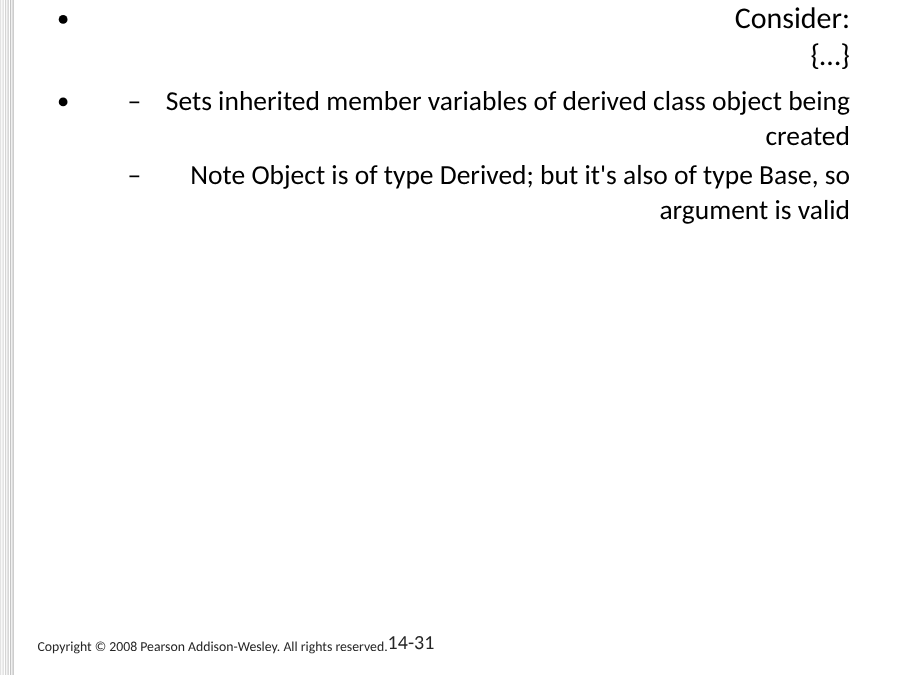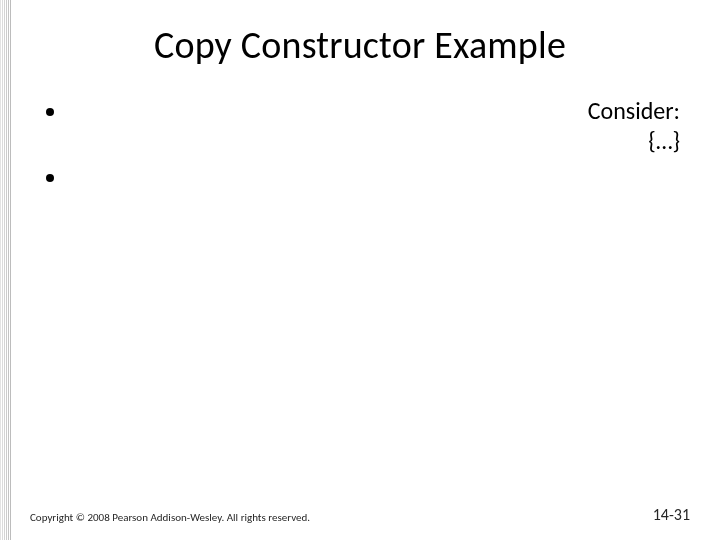--- a/index.html
+++ b/index.html
@@ -82,52 +82,55 @@
     top: 0;
   }
   .footer {
     position: absolute;
     bottom: 16px;
     left: 30px;
     right: 30px;
     font-size: 11px;
     color: #262626;
     display: flex;
-    justify-content: space-between;
+    justify-content: flex-start;
     align-items: flex-end;
   }
   .page-num {
     font-size: 16px;
   }
 </style>
 </head>
 <body>
 
 <div class="left-decor">
   <div class="stripe" style="left:0;width:1px;opacity:.35"></div>
   <div class="stripe" style="left:2px;width:1px;opacity:.45"></div>
   <div class="stripe" style="left:4px;width:1px;opacity:.55"></div>
   <div class="stripe" style="left:6px;width:1px;opacity:.65"></div>
   <div class="stripe" style="left:8px;width:1px;opacity:.75"></div>
   <div class="stripe" style="left:10px;width:1px;opacity:.85"></div>
 </div>
 
 <div class="slide">
 
-  <div class="title">Copy Constructor Example</div>
 
   <div class="content">
     <ul class="level1">
       <li>
         <span>Consider:</span>
         <span class="code-lines">
           <span>{…}</span>
         </span>
       </li>
       <li>
+        <ul class="level2">
+          <li>Sets inherited member variables of derived class object being created</li>
+          <li>Note Object is of type Derived; but it's also of type Base, so argument is valid</li>
+        </ul>
       </li>
     </ul>
   </div>
 
   <div class="footer">
     <span>Copyright © 2008 Pearson Addison-Wesley. All rights reserved.</span>
     <span class="page-num">14-31</span>
   </div>
 
 </div>

